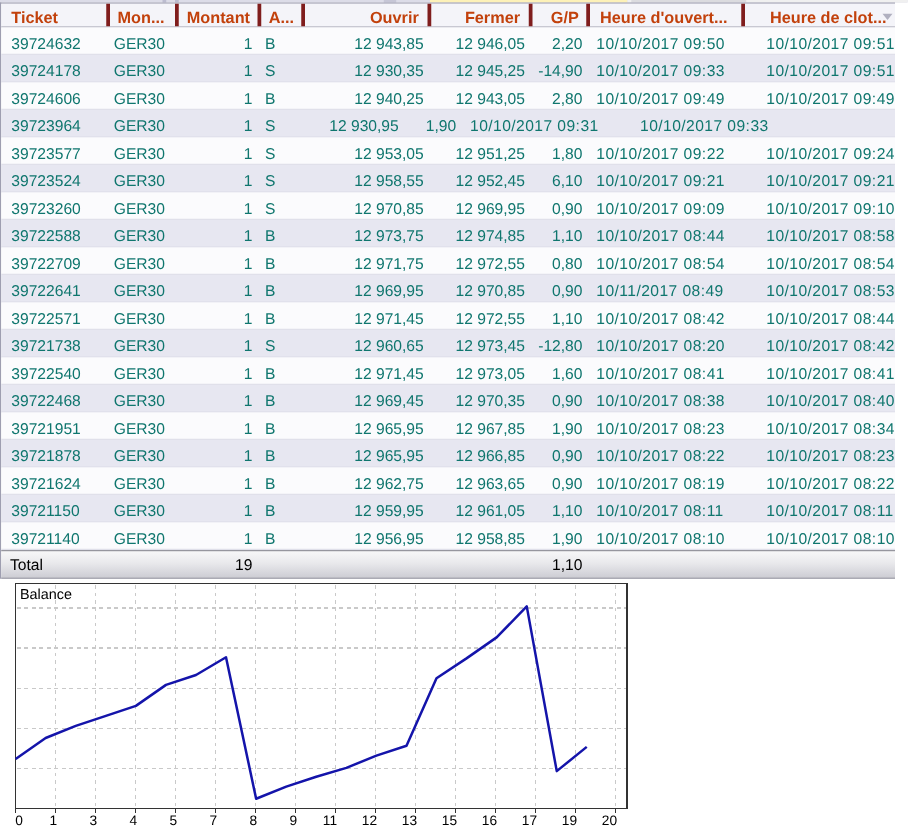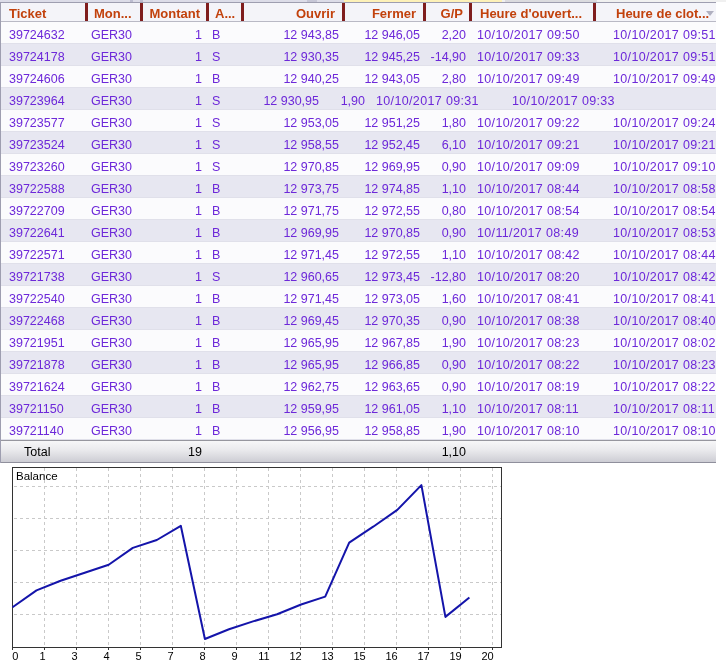--- a/index.html
+++ b/index.html
@@ -2,21 +2,21 @@
 <html><head><meta charset="utf-8"><style>
 *{margin:0;padding:0;box-sizing:border-box}
 body{width:726px;height:670px;background:#fff;font-family:"Liberation Sans",sans-serif;position:relative;overflow:hidden}
 #strip{position:absolute;left:0;top:0;width:726px;height:2px;background:#dcdce8}
 #strip .yel{position:absolute;left:344px;top:0;width:158px;height:2px;background:#fdf1b8}
 #strip .gr{position:absolute;left:502px;top:0;width:224px;height:2px;background:#f0f0f0}
 #tbl{position:absolute;left:0;top:2px;width:716px;border-top:1px solid #9e9eb0;border-left:1px solid #9e9eb0}
 #hdr{display:flex;height:19px;background:#f4f4f9;border-bottom:1px solid #b9b9c5;font-weight:bold;font-size:13px;color:#c2410c}
 #hdr>div{position:relative;display:flex;align-items:center;overflow:hidden;white-space:nowrap;padding-top:2px}
 #hdr>div+div{border-left:3px solid #7f1d1d}
-.row{display:flex;height:22px;font-size:12.5px;color:#6d28d9;border-bottom:1px solid #e0e0ea}
+.row{display:flex;height:22px;font-size:12.5px;color:#0f766e;border-bottom:1px solid #e0e0ea}
 .row.odd{background:#fbfbfd}
 .row.even{background:#e7e7f1}
 .row>div{display:flex;align-items:center;overflow:hidden;white-space:nowrap;padding-top:4.5px}
 .c0{width:84px;padding-left:8px}
 .c1{width:55px;padding-left:6px}
 .c2{width:66px;justify-content:flex-end;padding-right:4px}
 .c3{width:35px;padding-left:6px}
 .c4{width:101px;justify-content:flex-end;padding-right:3px}
 .c5{width:81px;justify-content:flex-end;padding-right:3px}
 .c6{width:46px;justify-content:flex-end;padding-right:3px}
@@ -207,21 +207,21 @@
     </div>
 <div class="row odd">
       <div class="c0">39721951</div>
       <div class="c1">GER30</div>
       <div class="c2">1</div>
       <div class="c3">B</div>
       <div class="c4">12 965,95</div>
       <div class="c5">12 967,85</div>
       <div class="c6">1,90</div>
       <div class="c7">10/10/2017 08:23</div>
-      <div class="c8">10/10/2017 08:02</div>
+      <div class="c8">10/10/2017 08:34</div>
     </div>
 <div class="row even">
       <div class="c0">39721878</div>
       <div class="c1">GER30</div>
       <div class="c2">1</div>
       <div class="c3">B</div>
       <div class="c4">12 965,95</div>
       <div class="c5">12 966,85</div>
       <div class="c6">0,90</div>
       <div class="c7">10/10/2017 08:22</div>
@@ -254,21 +254,21 @@
       <div class="c1">GER30</div>
       <div class="c2">1</div>
       <div class="c3">B</div>
       <div class="c4">12 956,95</div>
       <div class="c5">12 958,85</div>
       <div class="c6">1,90</div>
       <div class="c7">10/10/2017 08:10</div>
       <div class="c8">10/10/2017 08:10</div>
     </div>
 <div id="total">
-<div class="c0" style="padding-left:23px">Total</div>
+<div class="c0" style="padding-left:7px">Total</div>
       <div class="c1"></div>
       <div class="c2">19</div>
 <div class="c3"></div>
       <div class="c4"></div>
       <div class="c5"></div>
       <div class="c6">1,10</div>
 </div>
 </div>
 <svg width="726" height="670" style="position:absolute;left:0;top:0;pointer-events:none" shape-rendering="crispEdges">
 <rect x="12.5" y="467" width="489" height="180" fill="#fff" stroke="#333" stroke-width="1"></rect>

